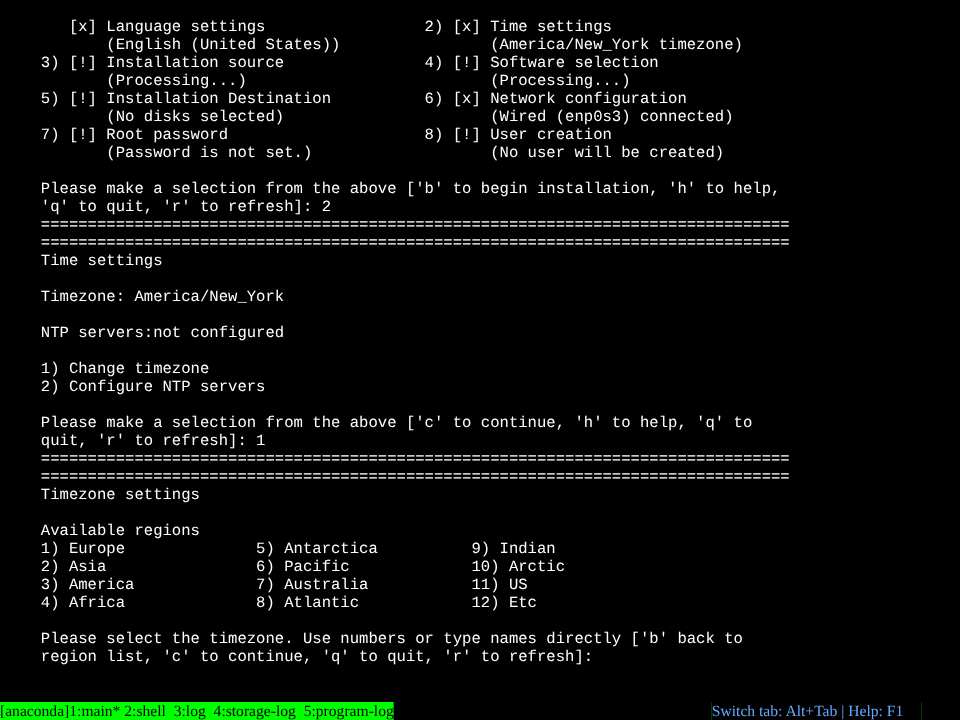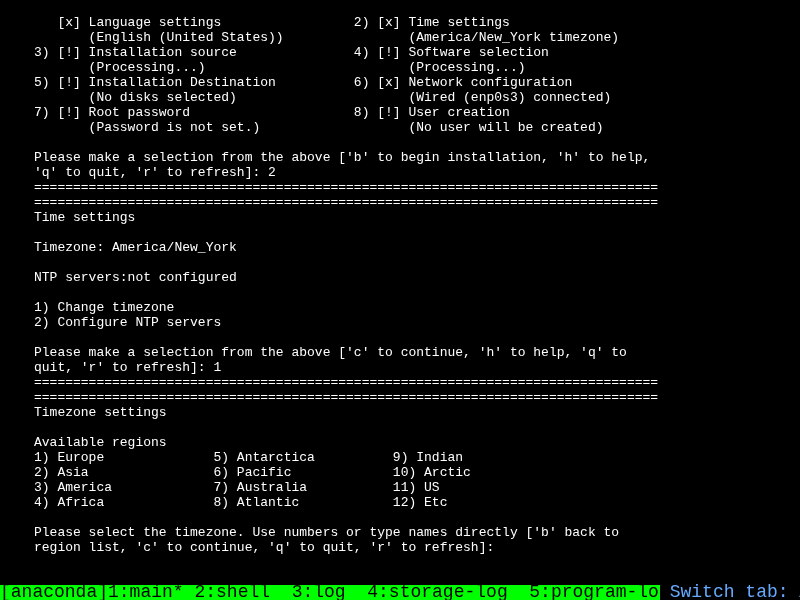--- a/index.html
+++ b/index.html
@@ -22,27 +22,27 @@
   }
   .content {
     padding: 0 2px 0 2px;
     white-space: pre;
     margin-left: 32px;
   }
   .statusbar {
     position: absolute;
     left: 0;
     bottom: 0;
-    width: 660px;
+    width: 768px;
     height: 15px;
     background: #00ff00;
     color: #000;
     white-space: pre;
-    font-family: Liberation Mono, monospace;
-    font-size: 18px;
+    font-family: Liberation Serif, serif;
+    font-size: 13px;
     line-height: 15px;
     display: flex;
     align-items: center;
   }
   .status-left { flex: 0 0 auto; }
   .status-spacer { flex: 1; background: #000; height:15px; }
   .status-right {
     flex: 0 0 auto;
     color: #66aaff;
     background: #000;

